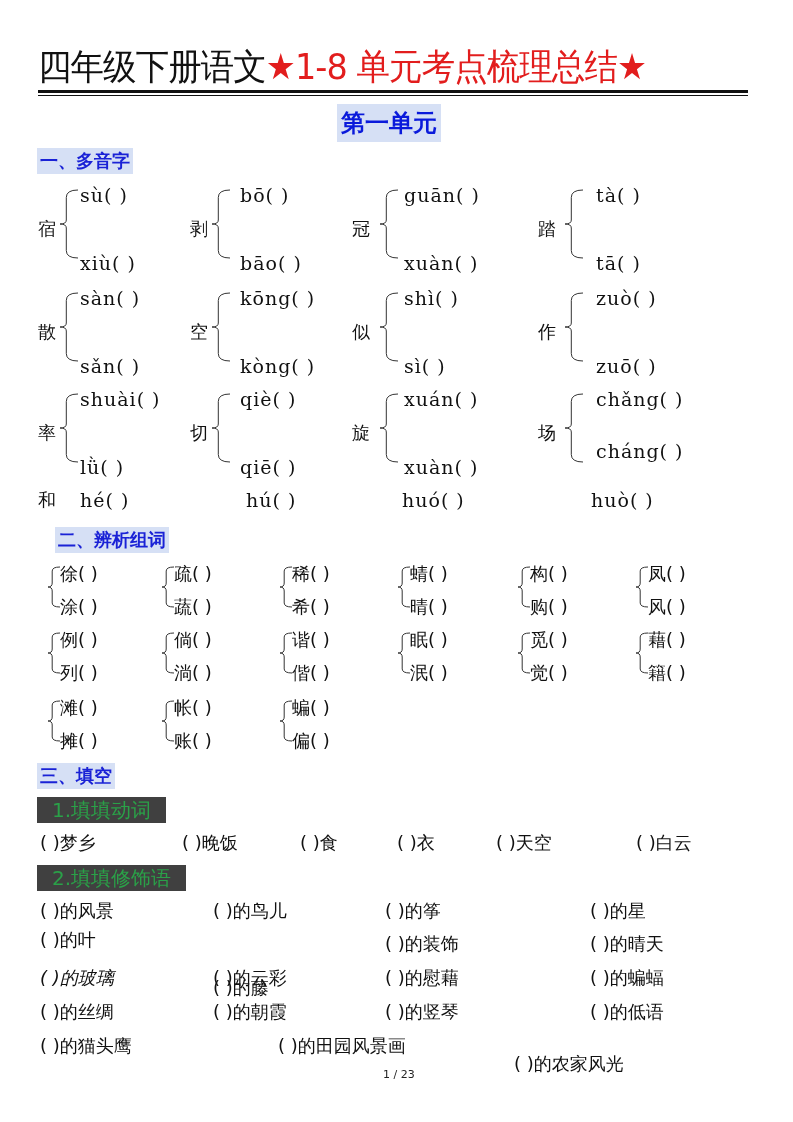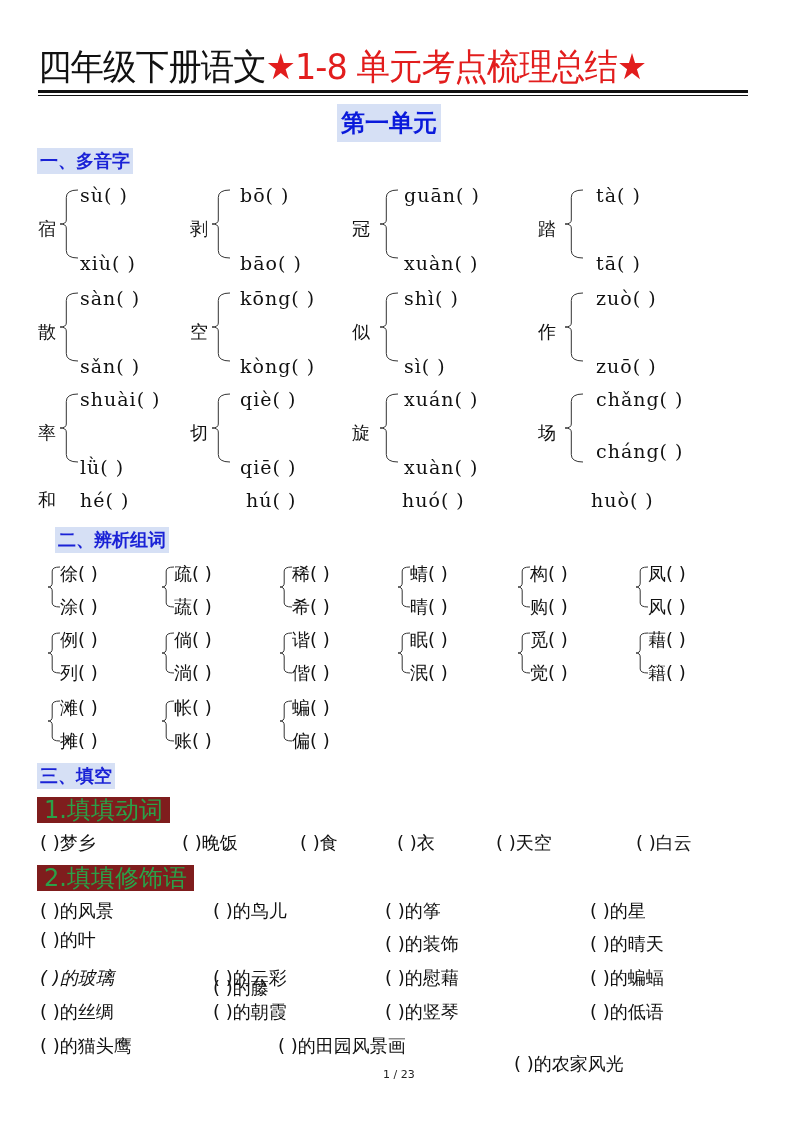--- a/index.html
+++ b/index.html
@@ -8,22 +8,22 @@
   .abs { position:absolute; white-space:nowrap; }
   .title { left:38px; top:46px; font-size:36px; line-height:42px; font-family:"DejaVu Sans", sans-serif; letter-spacing:-1px; transform:scaleX(0.93); transform-origin:left; }
   .title .black { color:#111; }
   .title .red { color:#e21d1d; }
   .rule1 { left:38px; top:90px; width:710px; height:3px; background:#111; }
   .rule2 { left:38px; top:95px; width:710px; height:1px; background:#111; }
   .unit { left:337px; top:104px; padding:2px 4px; background:#d6e0f5; color:#0a1adb;
           font-family:"DejaVu Sans", sans-serif; font-weight:bold; font-size:24px; line-height:34px; }
   .sec { background:#d6e0f5; color:#1a22d6; font-family:"DejaVu Sans", sans-serif;
          font-weight:bold; font-size:18px; line-height:26px; padding:0 3px; }
-  .sub { background:#7f1d1d; color:#2aa148; font-family:"DejaVu Sans", sans-serif;
-         font-size:24px; line-height:26px; padding:0 7px; }
+  .sub { background:#404040; color:#2aa148; font-family:"DejaVu Sans", sans-serif;
+         font-size:20px; line-height:26px; padding:0 15px; }
   .py { font-size:19px; letter-spacing:1px; line-height:24px; }
   .hz { font-family:"DejaVu Sans", sans-serif; font-size:18px; line-height:24px; }
   .brace { position:absolute; }
   .fill { font-family:"DejaVu Sans", sans-serif; font-size:18px; line-height:24px; }
   .pageno { left:383px; top:1068px; font-family:"DejaVu Sans", sans-serif; font-size:11px; color:#222; }
 </style>
 </head>
 <body>
 
 <div class="abs title">

